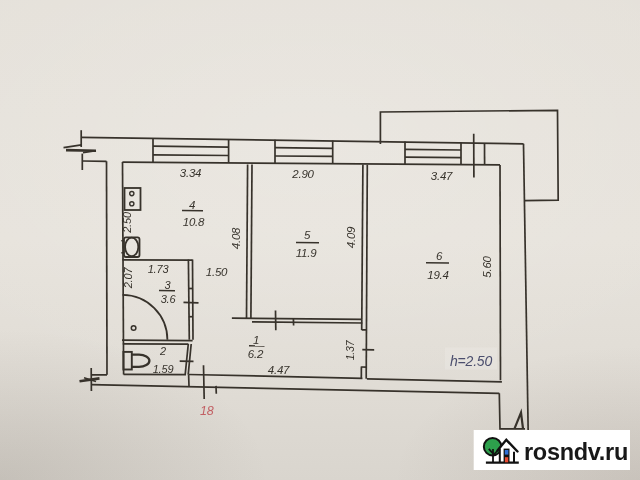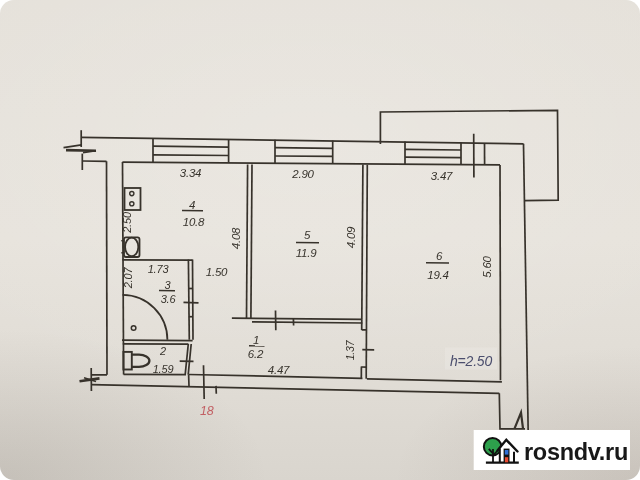--- a/index.html
+++ b/index.html
@@ -3,21 +3,20 @@
 <meta charset="utf-8">
 <style>
   html,body{margin:0;padding:0;}
   body{width:640px;height:480px;overflow:hidden;font-family:"Liberation Sans",sans-serif;}
   .page{position:relative;width:640px;height:480px;
     background:
       radial-gradient(60% 45% at 0% 100%, rgba(75,65,55,0.14) 0%, rgba(75,65,55,0.0) 70%),
       radial-gradient(55% 40% at 100% 100%, rgba(80,60,50,0.12) 0%, rgba(80,60,50,0.0) 70%),
       radial-gradient(120% 90% at 48% 30%, rgba(255,255,255,0.16) 0%, rgba(255,255,255,0.0) 60%),
       linear-gradient(180deg,#e5e1da 0%,#e7e3dc 50%,#e0dcd5 80%,#d9d5ce 100%);
-    border-radius: 14px;
   }
   svg text{font-family:"Liberation Sans",sans-serif;}
   svg text.dim{font-style:italic;letter-spacing:-0.2px;}
 </style>
 </head>
 <body>
 <div class="page">
 <svg width="640" height="480" viewBox="0 0 640 480" xmlns="http://www.w3.org/2000/svg">
   <g fill="none" stroke="#37322b" stroke-width="1.7" stroke-linecap="butt">
 

